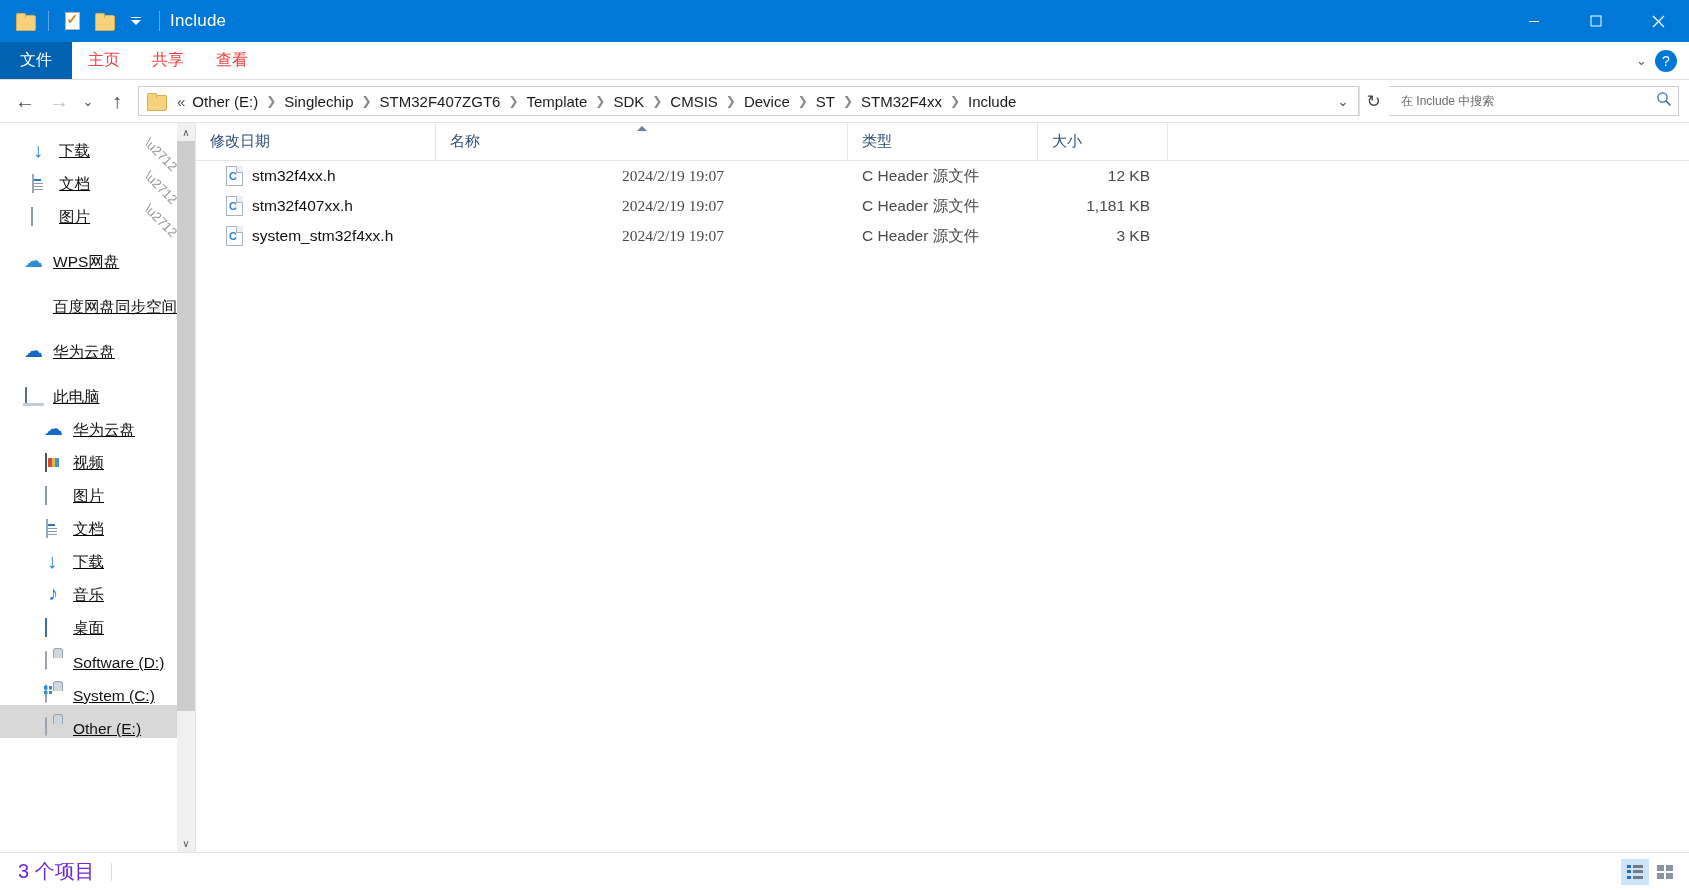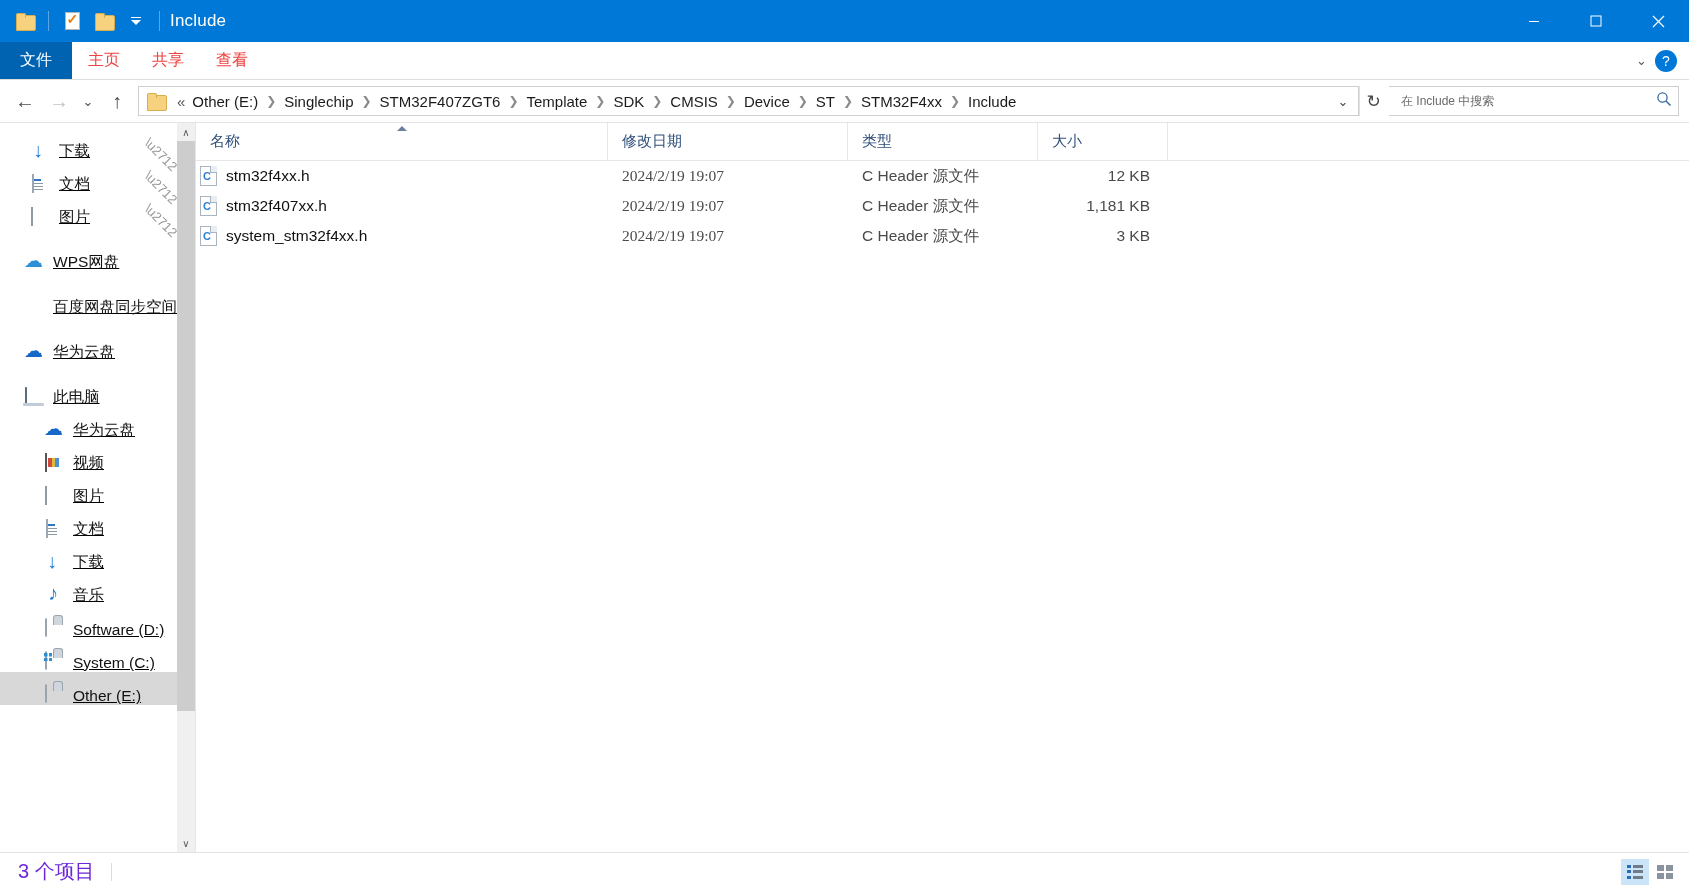--- a/index.html
+++ b/index.html
@@ -193,21 +193,21 @@
   .col.c-date { width:240px; }
   .col.c-type { width:190px; }
   .col.c-size { width:130px; }
   .sort-caret {
     position:absolute; left:50%; top:3px; transform:translateX(-50%);
     width:0;height:0;border-left:5px solid transparent;border-right:5px solid transparent;border-bottom:5px solid #6b7f9c;
   }
   .rows { flex:1 1 auto; overflow:hidden; }
   .row { height:30px; display:flex; align-items:center; }
   .cell { font-size:15.5px; color:#4a4a4a; padding-left:14px; display:flex; align-items:center; }
-  .cell.c-name { width:412px; color:#101010; gap:9px; padding-left:4px; }
+  .cell.c-name { width:412px; color:#101010; gap:9px; padding-left:30px; }
   .cell.c-date { width:240px;font-family:Liberation Serif, serif; }
   .cell.c-type { width:190px; }
   .cell.c-size { width:130px; justify-content:flex-end; padding-right:18px; padding-left:0; }
   .cfile { width:17px;height:20px;flex:0 0 17px;position:relative;background:#fff;border:1px solid #a9b4bf; }
   .cfile:before {
     content:""; position:absolute; right:-1px; top:-1px; width:6px;height:6px;
     background:#e8eef4; border-left:1px solid #a9b4bf; border-bottom:1px solid #a9b4bf;
   }
   .cfile:after {
     content:"C"; position:absolute; left:2px; top:3px; font-size:11px; font-weight:bold; color:#2f7fd0;
@@ -406,20 +406,24 @@
         </div>
         <div class="nav-item indent">
           <span class="ico ico-dl"></span>
           <span class="nav-label">下载</span>
         </div>
         <div class="nav-item indent">
           <span class="ico ico-music"></span>
           <span class="nav-label">音乐</span>
         </div>
         <div class="nav-item indent">
+          <span class="ico"><span class="ico-desk"></span></span>
+          <span class="nav-label">桌面</span>
+        </div>
+        <div class="nav-item indent">
           <span class="ico"><span class="ico-drive"></span></span>
           <span class="nav-label">Software (D:)</span>
         </div>
         <div class="nav-item indent">
           <span class="ico"><span class="ico-drive sys"></span></span>
           <span class="nav-label">System (C:)</span>
         </div>
         <div class="nav-item indent selected">
           <span class="ico"><span class="ico-drive"></span></span>
           <span class="nav-label">Other (E:)</span>
@@ -428,26 +432,26 @@
 
       <div class="sb-scroll">
         <div class="sb-arrow">∧</div>
         <div class="sb-thumb"></div>
         <div class="sb-arrow bot">∨</div>
       </div>
     </div>
 
     <div class="content">
       <div class="col-head">
+        <div class="col c-date">
+          <span>修改日期</span>
+        </div>
         <div class="col c-name">
           <span class="sort-caret"></span>
           <span>名称</span>
-        </div>
-        <div class="col c-date">
-          <span>修改日期</span>
         </div>
         <div class="col c-type">
           <span>类型</span>
         </div>
         <div class="col c-size">
           <span>大小</span>
         </div>
       </div>
 
       <div class="rows">

